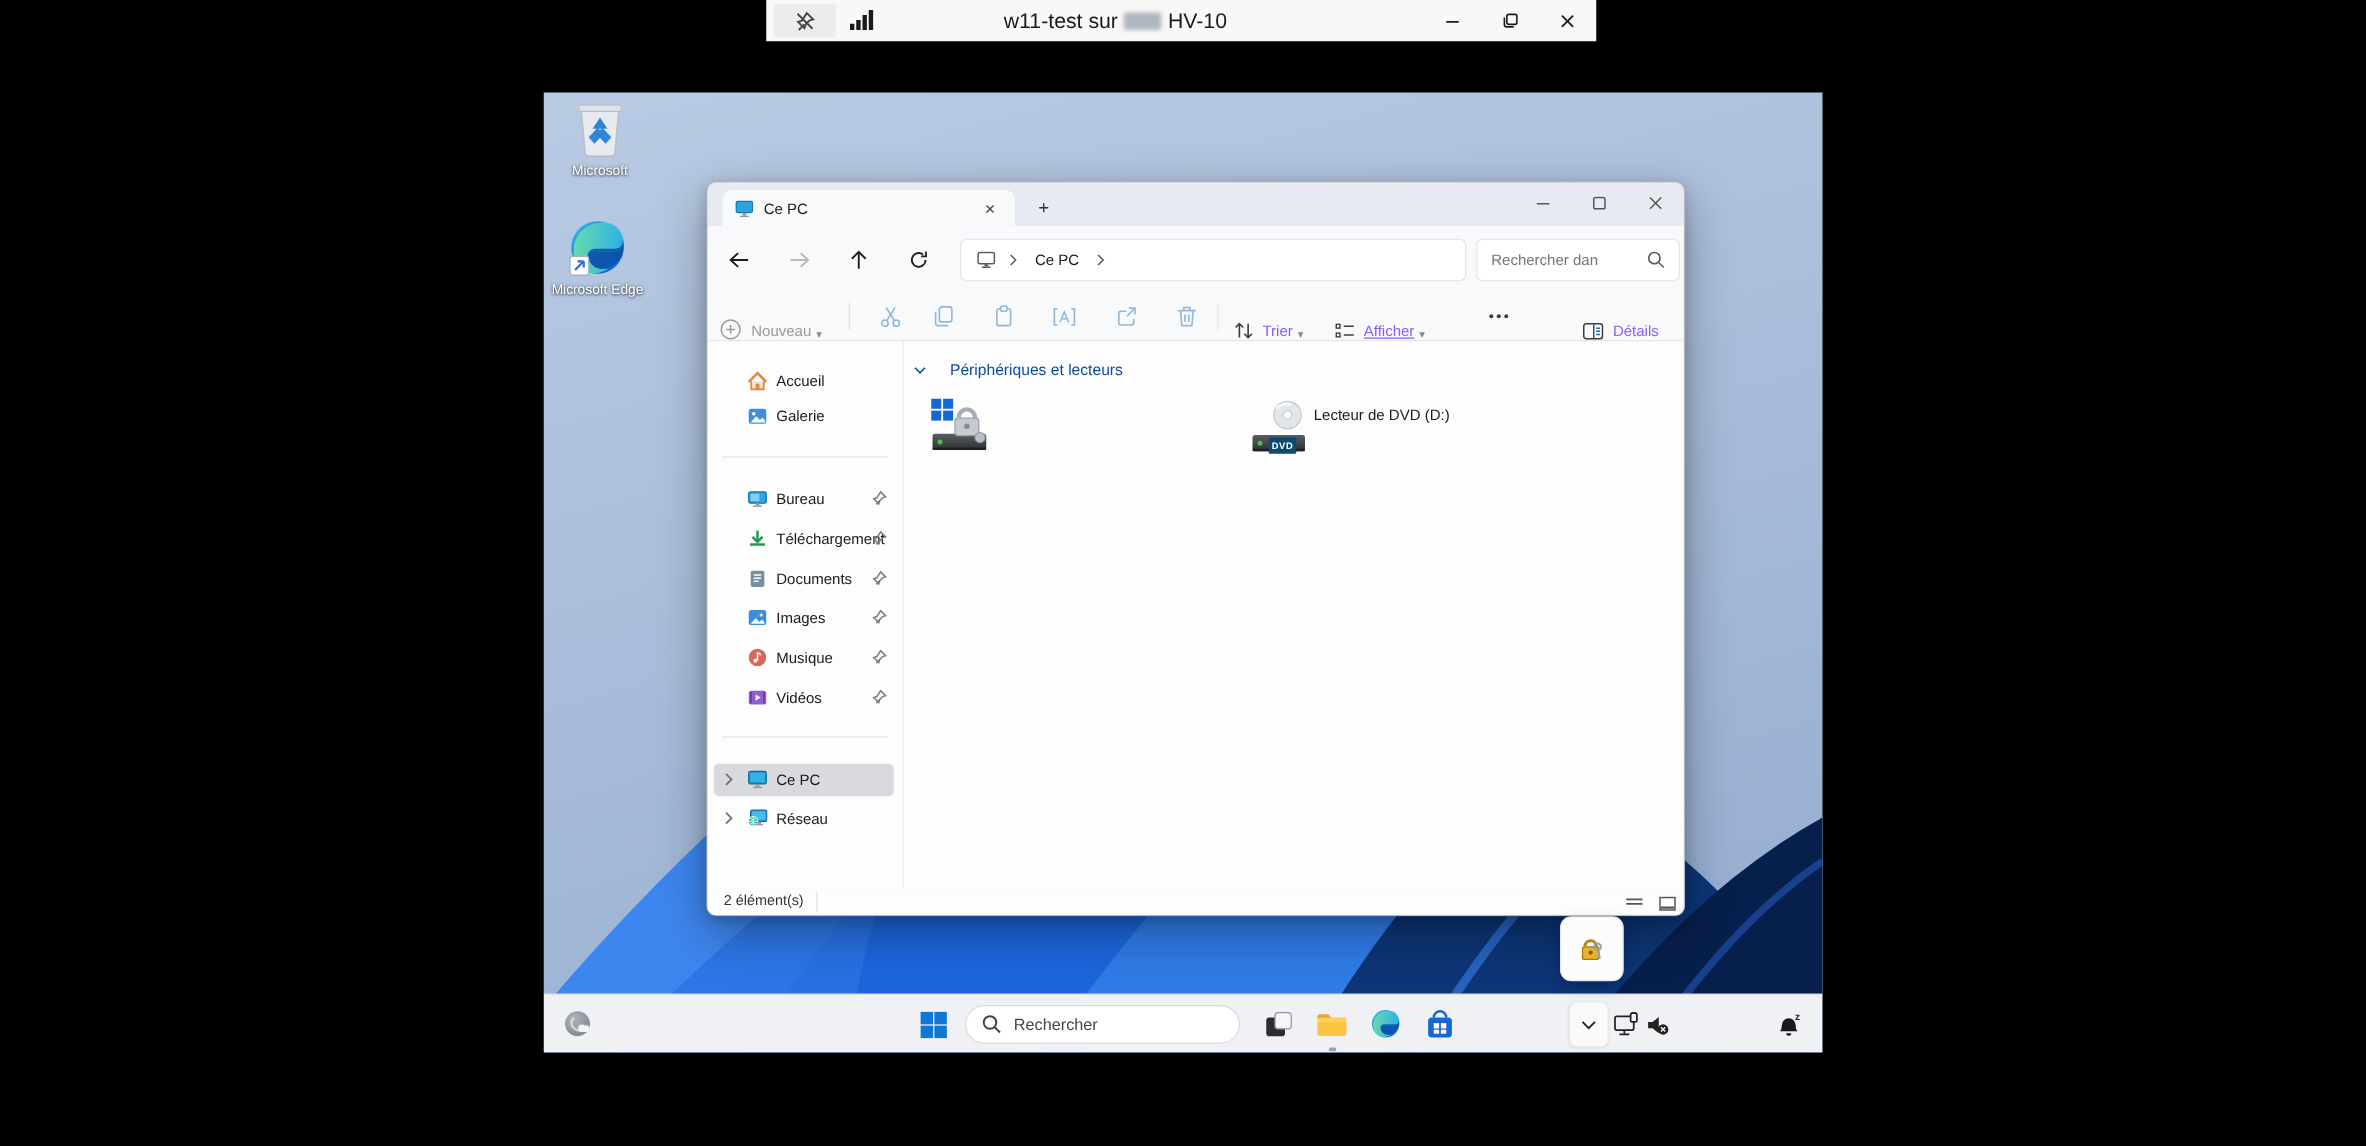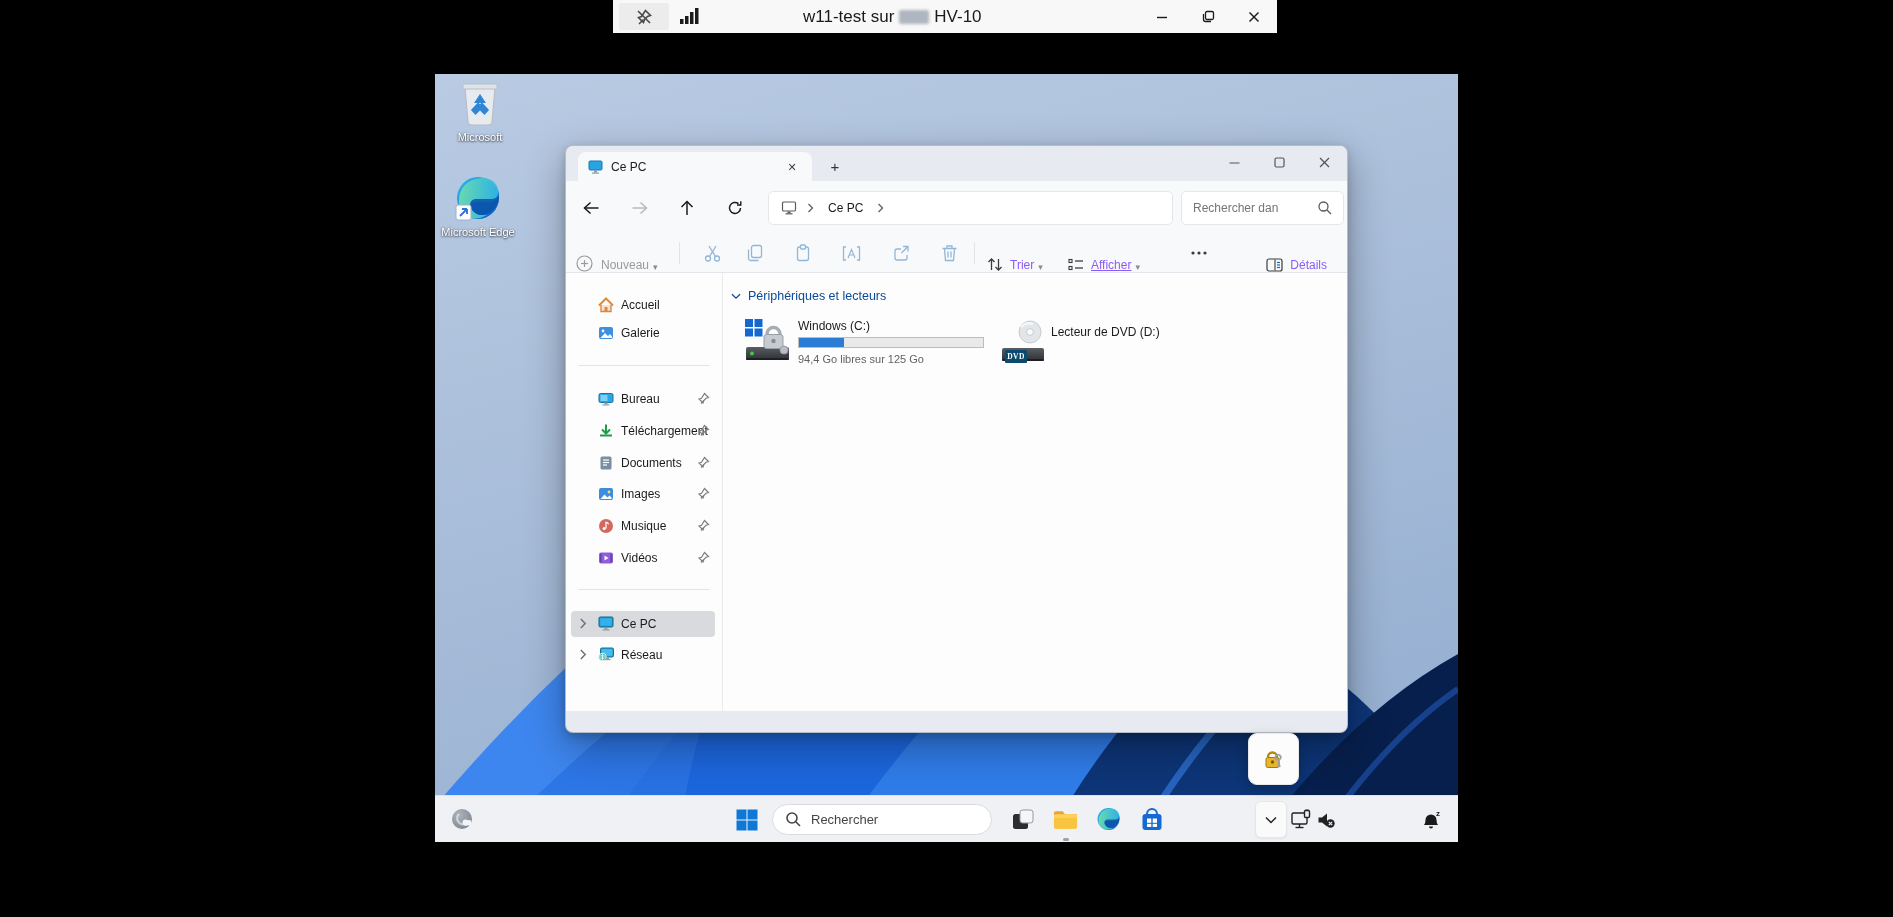--- a/index.html
+++ b/index.html
@@ -64,29 +64,29 @@
   .sidebar { position:relative; width:157px; height:100%; border-right:1px solid #ebebeb; }
   .sb-row { position:absolute; left:5px; right:7px; height:26px; border-radius:4px; display:flex; align-items:center; cursor:pointer; }
   .sb-row.selected { background:#d8dadd; }
   .sb-chevron { position:absolute; left:8px; top:7px; }
   .sb-icon { position:absolute; left:27px; top:5px; }
   .sb-label { position:absolute; left:50px; top:6px; font-size:12px; color:#1b1b1b; }
   .sb-pin { position:absolute; right:5px; top:6px; }
   .sb-div { position:absolute; left:12px; right:12px; height:1px; background:#e4e4e4; }
 
   .content { position:relative; flex:1; }
-  .grp-header { position:absolute; left:8px; top:16px; display:flex; align-items:center; gap:7px; cursor:pointer; }
+  .grp-header { position:absolute; left:8px; top:16px; display:flex; align-items:center; gap:19px; cursor:pointer; }
   .grp-header span { font-size:12.5px; color:#0b4a9b; }
   .drive-tile { position:absolute; cursor:pointer; }
   .drive-name { font-size:12px; color:#1b1b1b; }
   .drive-bar { position:relative; width:186px; height:11px; background:#e9e9e9; border:1px solid #bdbdbd; margin-top:4px; }
   .drive-bar .fill { position:absolute; left:0; top:0; bottom:0; background:#2a7cd4; }
   .drive-free { margin-top:5px; font-size:11px; color:#636363; }
-  .dvd-badge { position:absolute; left:4px; top:31px; width:22px; height:13px; background:#0c4a6e; color:#fff;
-    font-size:7.5px; font-weight:bold; display:flex; align-items:center; justify-content:center; border-radius:1px; letter-spacing:.5px;font-family:Liberation Serif, serif; }
+  .dvd-badge { position:absolute; left:14px; top:31px; width:22px; height:13px; background:#0c4a6e; color:#fff;
+    font-size:7.5px; font-weight:bold; display:flex; align-items:center; justify-content:center; border-radius:1px; letter-spacing:.5px; }
 
   .statusbar { position:relative; height:23px; background:#fdfdfe; }
   .status-count { position:absolute; left:13px; top:4px; font-size:11.5px; color:#333; }
   .status-div { position:absolute; left:87px; top:3px; width:1px; height:16px; background:#e0e0e0; }
   .view-btn { position:absolute; top:3px; width:22px; height:18px; border:none; background:transparent; display:flex; align-items:center; justify-content:center; cursor:pointer; }
 
   
   .tooltip { position:absolute; left:710px; top:614px; width:268px; height:35px; background:#fff;
     border:1px solid #cacaca; border-radius:4px; box-shadow:0 3px 8px rgba(0,0,0,.18);
     padding:4px 9px; font-size:11.5px; color:#1a1a1a; line-height:13px; z-index:30; }
@@ -559,44 +559,53 @@
                 <rect x="1" y="1" width="8" height="8"></rect>
                   <rect x="10.5" y="1" width="8" height="8"></rect>
                 <rect x="1" y="10.5" width="8" height="8"></rect>
                   <rect x="10.5" y="10.5" width="8" height="8"></rect>
               </g>
               <path d="M23 16 a6.5 6.5 0 0 1 13 0 v2" fill="none" stroke="#a7adb4" stroke-width="3.4"></path>
               <rect x="20" y="16.5" width="19" height="14" rx="2.5" fill="#c6cbd1" stroke="#989ea6" stroke-width="1"></rect>
               <circle cx="29.5" cy="23" r="2.2" fill="#868c94"></circle>
               <circle cx="40" cy="32" r="4" fill="#b9bec5" stroke="#989ea6" stroke-width="1"></circle>
             </svg>
-            <div style="position:absolute; left:54px; top:1px;">
-              <div class="drive-name">Windows (C:)</div>
-              <div class="drive-bar">
-                <div class="fill" style="width: 24.5%;"></div>
-              </div>
-              <div class="drive-free">94,4 Go libres sur 125 Go</div>
-            </div>
           </div>
 
           <div class="drive-tile" style="left:278px; top:46px; width:180px; height:46px;">
             <svg style="position:absolute; left:0; top:0;" width="44" height="46" viewBox="0 0 44 46">
               <circle cx="29" cy="13" r="11" fill="#e3e6e9" stroke="#c6cacf" stroke-width="1"></circle>
               <circle cx="29" cy="13" r="3.4" fill="#fbfcfd" stroke="#c6cacf" stroke-width="1"></circle>
               <path d="M20 8 a11 11 0 0 1 12 -3" stroke="#f4f6f8" stroke-width="2.5" fill="none"></path>
               <rect x="1" y="29" width="42" height="13" rx="2" fill="url(#drv)"></rect>
               <rect x="1" y="40" width="42" height="2" rx="1" fill="#1d1f22"></rect>
               <circle cx="7" cy="35.5" r="2" fill="#45c445"></circle>
             </svg>
             <div class="dvd-badge">DVD</div>
             <div class="drive-name" style="position:absolute; left:50px; top:6px;">Lecteur de DVD (D:)</div>
           </div>
         </div>
       </div>
 
+      <div class="statusbar">
+        <span class="status-count">2 élément(s)</span>
+        <div class="status-div"></div>
+        <button class="view-btn" style="left:730px;">
+          <svg width="15" height="12" viewBox="0 0 15 12">
+            <line x1="1" y1="2.5" x2="14" y2="2.5" stroke="#555" stroke-width="1.4"></line>
+            <line x1="1" y1="6" x2="14" y2="6" stroke="#555" stroke-width="1.4"></line>
+          </svg>
+        </button>
+        <button class="view-btn" style="left:757px;">
+          <svg width="14" height="12" viewBox="0 0 14 12">
+            <rect x="1" y="1" width="12" height="10" fill="none" stroke="#555" stroke-width="1.2"></rect>
+            <line x1="1.5" y1="9" x2="12.5" y2="9" stroke="#555" stroke-width="1.8"></line>
+          </svg>
+        </button>
+      </div>
     </div>
 
 
     <div class="tray-flyout">
       <svg width="24" height="22" viewBox="0 0 24 22">
         <path d="M6 9 a4.5 4.5 0 0 1 9 0 v2" fill="none" stroke="#b8860b" stroke-width="2.4"></path>
         <rect x="4" y="9.5" width="13" height="10" rx="1.8" fill="#e7b42a" stroke="#a8780a" stroke-width="1"></rect>
         <circle cx="10.5" cy="14" r="1.7" fill="#7c5a05"></circle>
         <g transform="rotate(35 16 13)">
           <circle cx="14" cy="10" r="2.6" fill="none" stroke="#9aa0a6" stroke-width="1.7"></circle>

